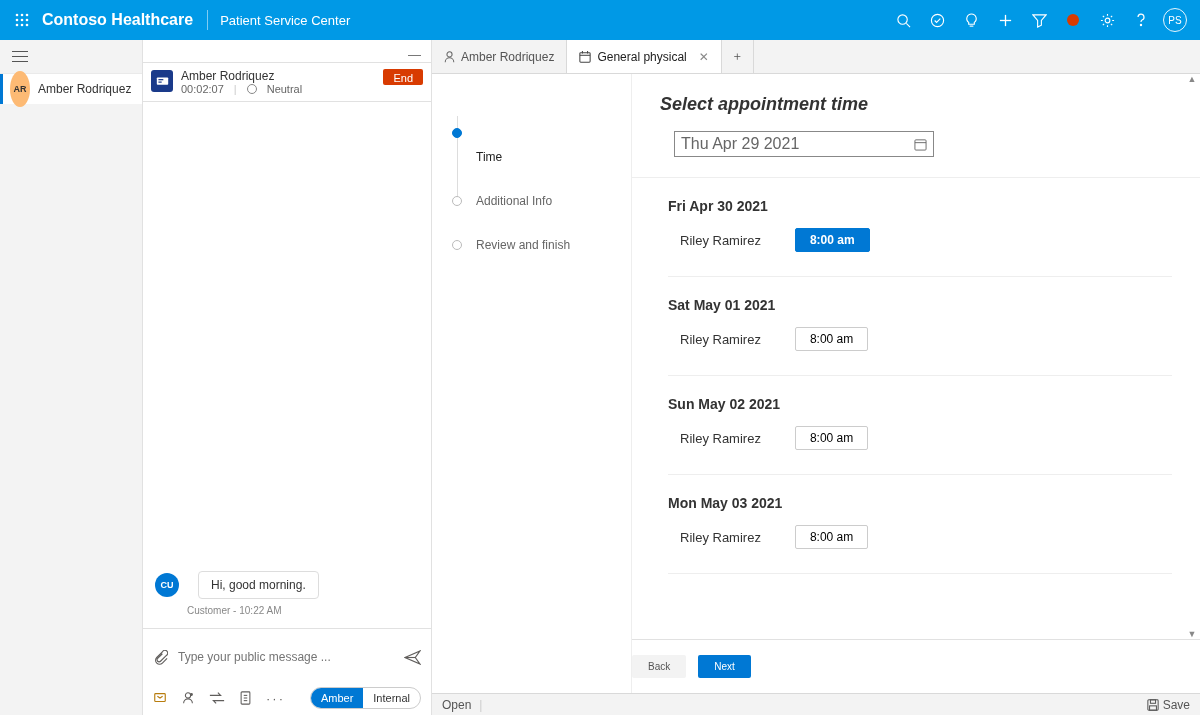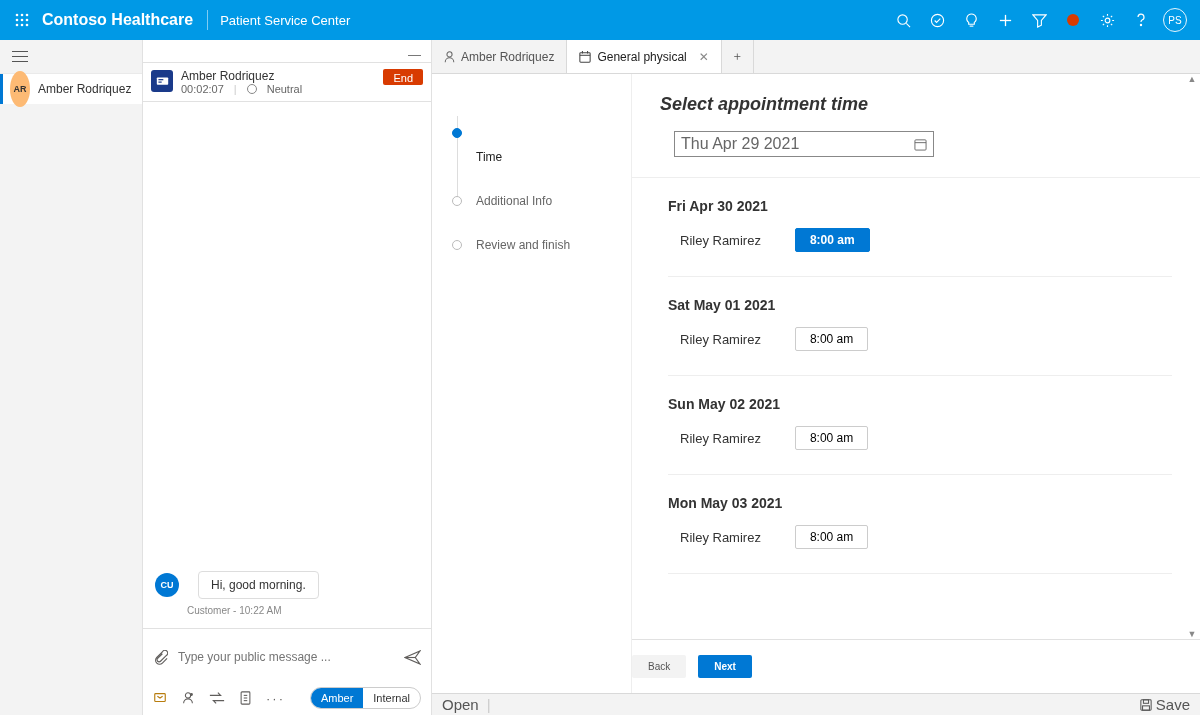--- a/index.html
+++ b/index.html
@@ -82,23 +82,23 @@
     .day-block { margin-top:20px;margin-left:8px; }
     .day-label { font-size:14px; font-weight:600; margin-bottom:14px; }
     .slot-row { display:flex; align-items:center; gap:34px; padding:0 12px 24px; border-bottom:1px solid #eee; }
     .provider { font-size:13px; }
     .time-btn { border:1px solid #ccc; background:#fff; padding:4px 14px; font-size:12px; border-radius:2px; cursor:pointer; }
     .time-btn.selected { background:#0078d4; color:#fff; border-color:#0078d4; font-weight:600; }
 
     .action-bar { height:54px; border-top:1px solid #e1e1e1; display:flex; align-items:center; padding:0 0 0 0; gap:12px; }
     .btn { padding:6px 16px; font-size:10px; border:none; cursor:pointer; border-radius:2px; }
     .btn-back { background:#f3f3f3; color:#555; margin-left:0; }
-    .btn-next { background:#0078d4; color:#fff; font-weight:700; }
-
-    .footer { height:22px; background:#f3f3f3; border-top:1px solid #d9d9d9; display:flex; align-items:center; font-size:15px; color:#555; padding:0 10px; flex-shrink:0; }
+    .btn-next { background:#0078d4; color:#fff; font-weight:400; }
+
+    .footer { height:22px; background:#f3f3f3; border-top:1px solid #d9d9d9; display:flex; align-items:center; font-size:12px; color:#555; padding:0 10px; flex-shrink:0; }
     .footer .spacer { flex:1; }
     .footer .sep { color:#ccc; margin:0 8px; }
 
     .scroll-affordance { position:absolute; right:2px; top:0; bottom:0; width:12px; display:flex; flex-direction:column; align-items:center; justify-content:space-between; color:#888; font-size:9px; pointer-events:none; }
   </style>
 </head>
 <body>
 
 <div class="top-bar">
   <div class="waffle">

